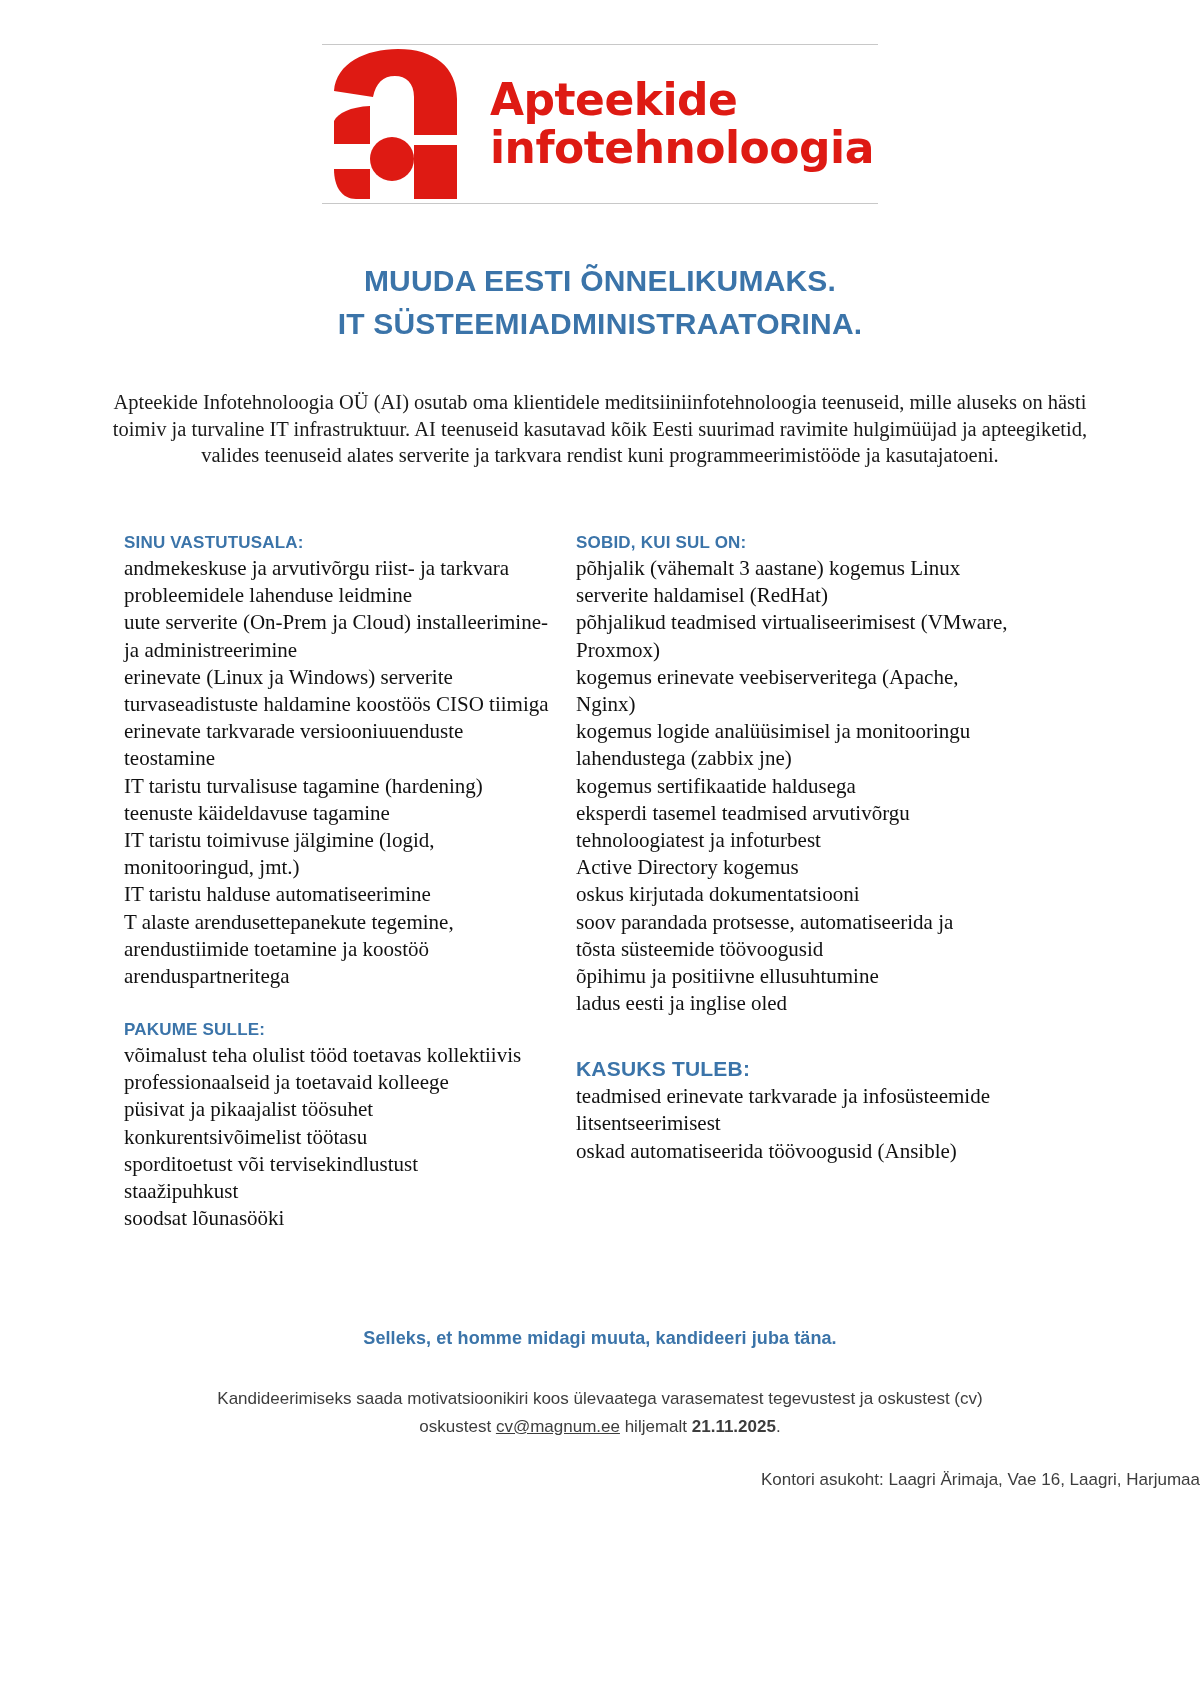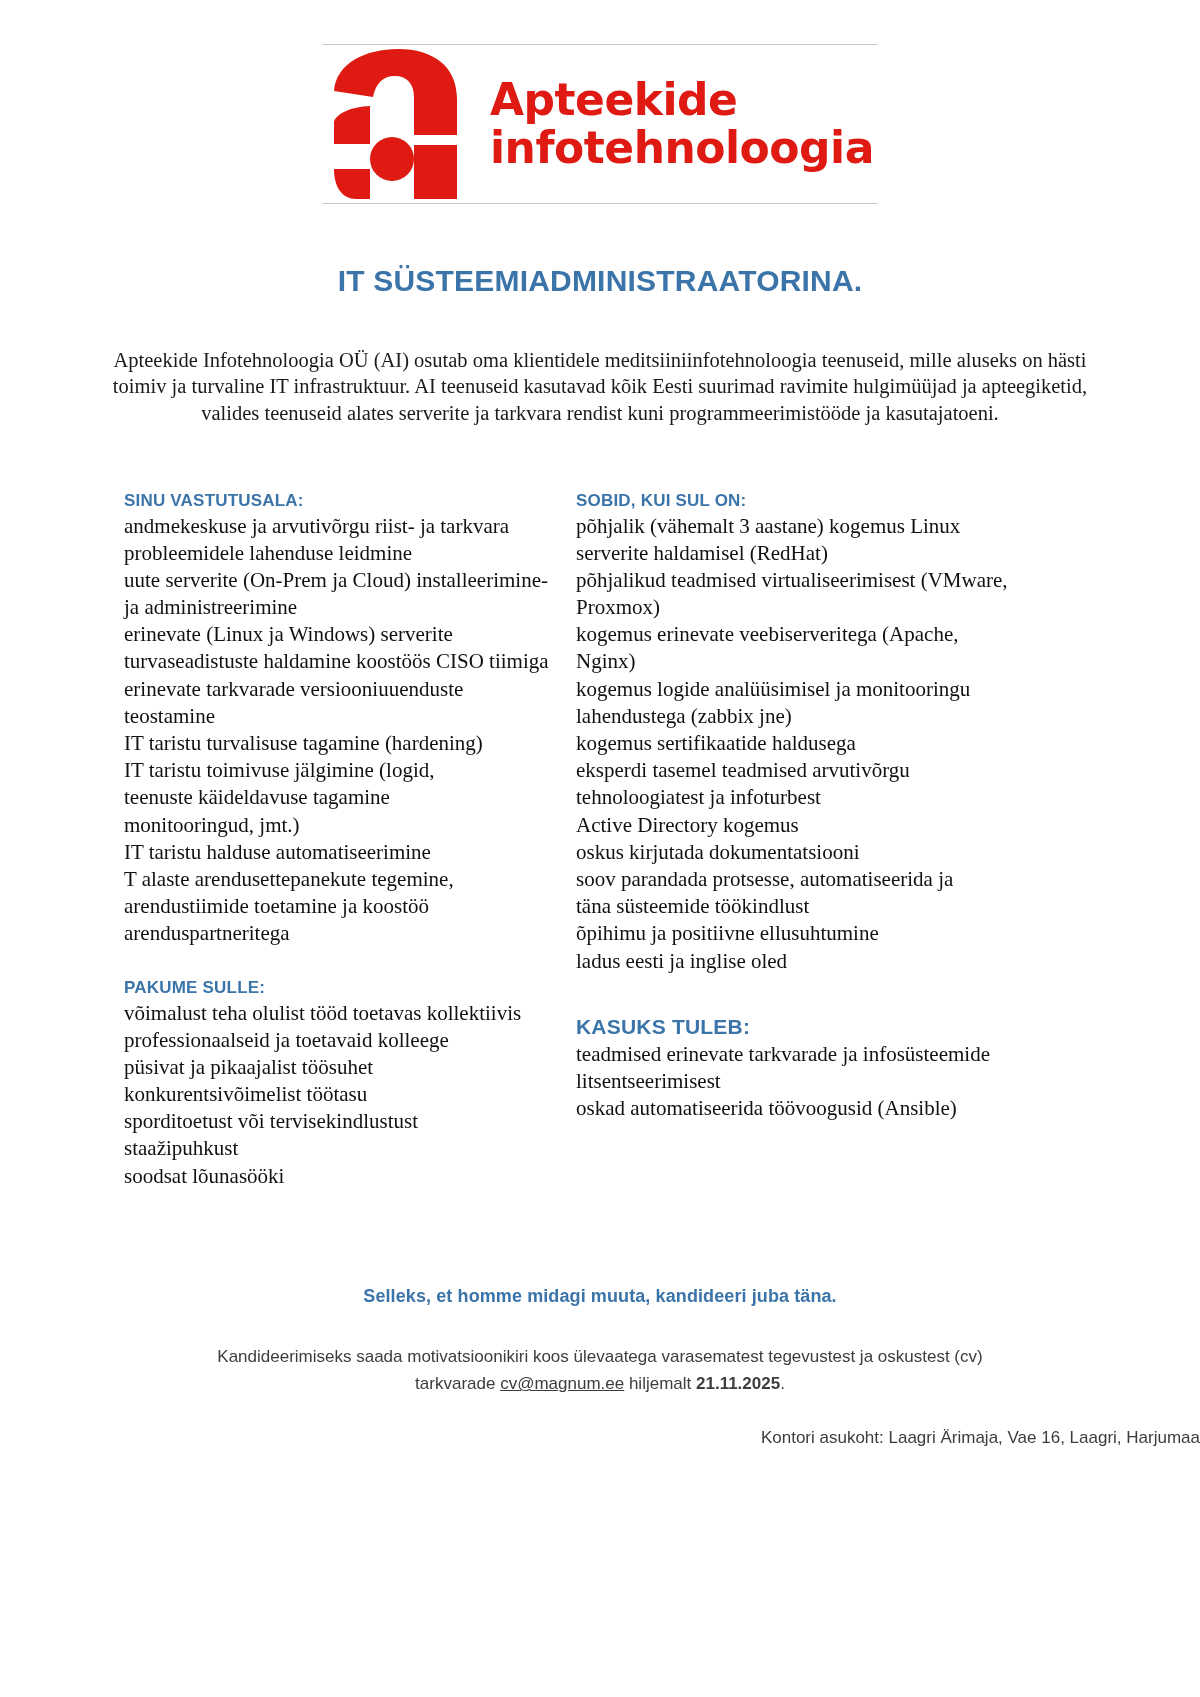--- a/index.html
+++ b/index.html
@@ -163,41 +163,42 @@
     </div>
     <div class="logo-word">
       <div>Apteekide</div>
       <div>infotehnoloogia</div>
     </div>
   </div>
   <div class="logo-rule"></div>
 </div>
 
 <div class="headline">
+  <div>MUUDA EESTI ÕNNELIKUMAKS.</div>
   <div>IT SÜSTEEMIADMINISTRAATORINA.</div>
 </div>
 
 <div class="intro">Apteekide Infotehnoloogia OÜ (AI) osutab oma klientidele meditsiiniinfotehnoloogia teenuseid, mille aluseks on hästi toimiv ja turvaline IT infrastruktuur. AI teenuseid kasutavad kõik Eesti suurimad ravimite hulgimüüjad ja apteegiketid, valides teenuseid alates serverite ja tarkvara rendist kuni programmeerimistööde ja kasutajatoeni.</div>
 
 <div class="columns">
 
   <div class="col-left">
     <div class="sec-title">SINU VASTUTUSALA:</div>
     <div class="sec-list">
       <span class="li">andmekeskuse ja arvutivõrgu riist- ja tarkvara</span>
       <span class="li">probleemidele lahenduse leidmine</span>
       <span class="li">uute serverite (On-Prem ja Cloud) installeerimine-</span>
       <span class="li">ja administreerimine</span>
       <span class="li">erinevate (Linux ja Windows) serverite</span>
       <span class="li">turvaseadistuste haldamine koostöös CISO tiimiga</span>
       <span class="li">erinevate tarkvarade versiooniuuenduste</span>
       <span class="li">teostamine</span>
       <span class="li">IT taristu turvalisuse tagamine (hardening)</span>
+      <span class="li">teenuste käideldavuse tagamine</span>
       <span class="li">IT taristu toimivuse jälgimine (logid,</span>
-      <span class="li">teenuste käideldavuse tagamine</span>
       <span class="li">monitooringud, jmt.)</span>
       <span class="li">IT taristu halduse automatiseerimine</span>
       <span class="li">T alaste arendusettepanekute tegemine,</span>
       <span class="li">arendustiimide toetamine ja koostöö</span>
       <span class="li">arenduspartneritega</span>
     </div>
 
     <div class="sec-gap"></div>
 
     <div class="sec-title">PAKUME SULLE:</div>
@@ -222,21 +223,21 @@
       <span class="li">kogemus erinevate veebiserveritega (Apache,</span>
       <span class="li">Nginx)</span>
       <span class="li">kogemus logide analüüsimisel ja monitooringu</span>
       <span class="li">lahendustega (zabbix jne)</span>
       <span class="li">kogemus sertifikaatide haldusega</span>
       <span class="li">eksperdi tasemel teadmised arvutivõrgu</span>
       <span class="li">tehnoloogiatest ja infoturbest</span>
       <span class="li">Active Directory kogemus</span>
       <span class="li">oskus kirjutada dokumentatsiooni</span>
       <span class="li">soov parandada protsesse, automatiseerida ja</span>
-      <span class="li">täna süsteemide töökindlust</span>
+      <span class="li">tõsta süsteemide töövoogusid</span>
       <span class="li">õpihimu ja positiivne ellusuhtumine</span>
       <span class="li">ladus eesti ja inglise oled</span>
     </div>
 
     <div class="sec-gap-lg"></div>
 
     <div class="sec-title big">KASUKS TULEB:</div>
     <div class="sec-list">
       <span class="li">teadmised erinevate tarkvarade ja infosüsteemide</span>
       <span class="li">litsentseerimisest</span>
@@ -245,18 +246,18 @@
   </div>
 
 </div>
 
 <div class="footer">
   <div class="tagline">Selleks, et homme midagi muuta, kandideeri juba täna.</div>
 
   <div class="apply">
     <div>Kandideerimiseks saada motivatsioonikiri koos ülevaatega varasematest tegevustest ja oskustest (cv)</div>
     <div>
-      <span>tarkvarade </span><a href="#">cv@magnum.ee</a><span> hiljemalt </span><b>21.11.2025</b><span>.</span>
+      <span>oskustest </span><a href="#">cv@magnum.ee</a><span> hiljemalt </span><b>21.11.2025</b><span>.</span>
     </div>
   </div>
 
   <div class="office">Kontori asukoht: Laagri Ärimaja, Vae 16, Laagri, Harjumaa</div>
 </div>
 
 </body></html>

